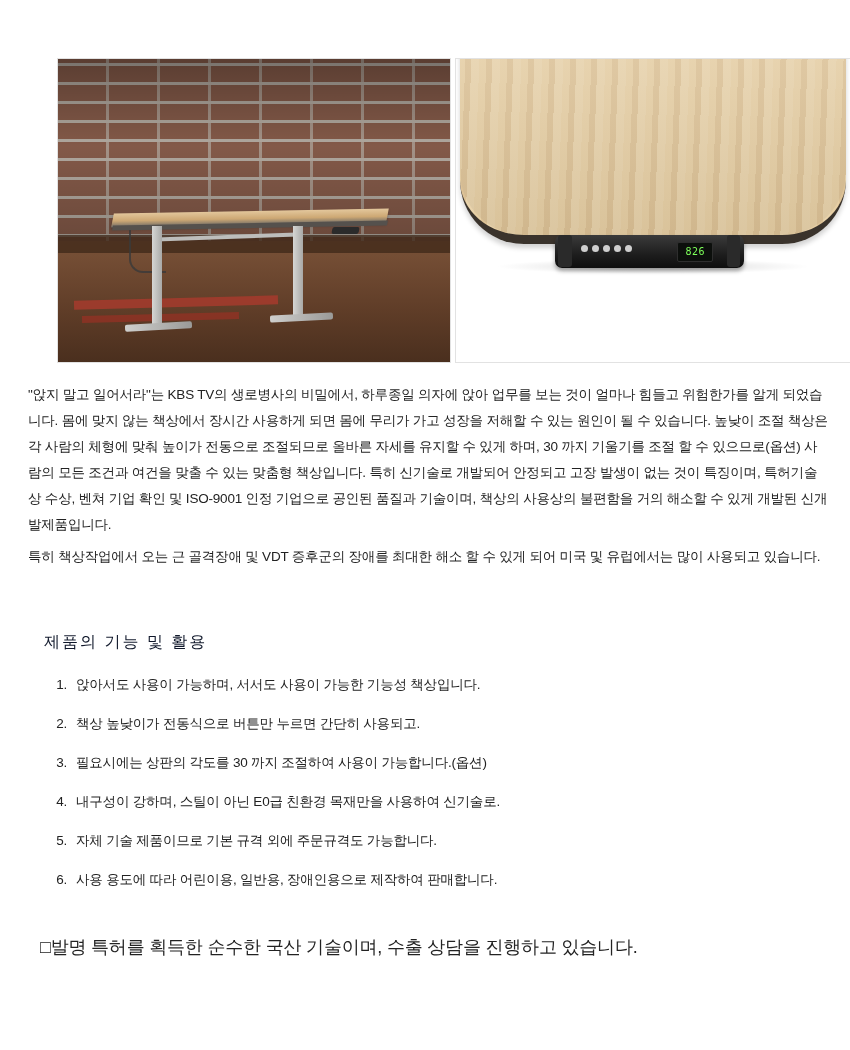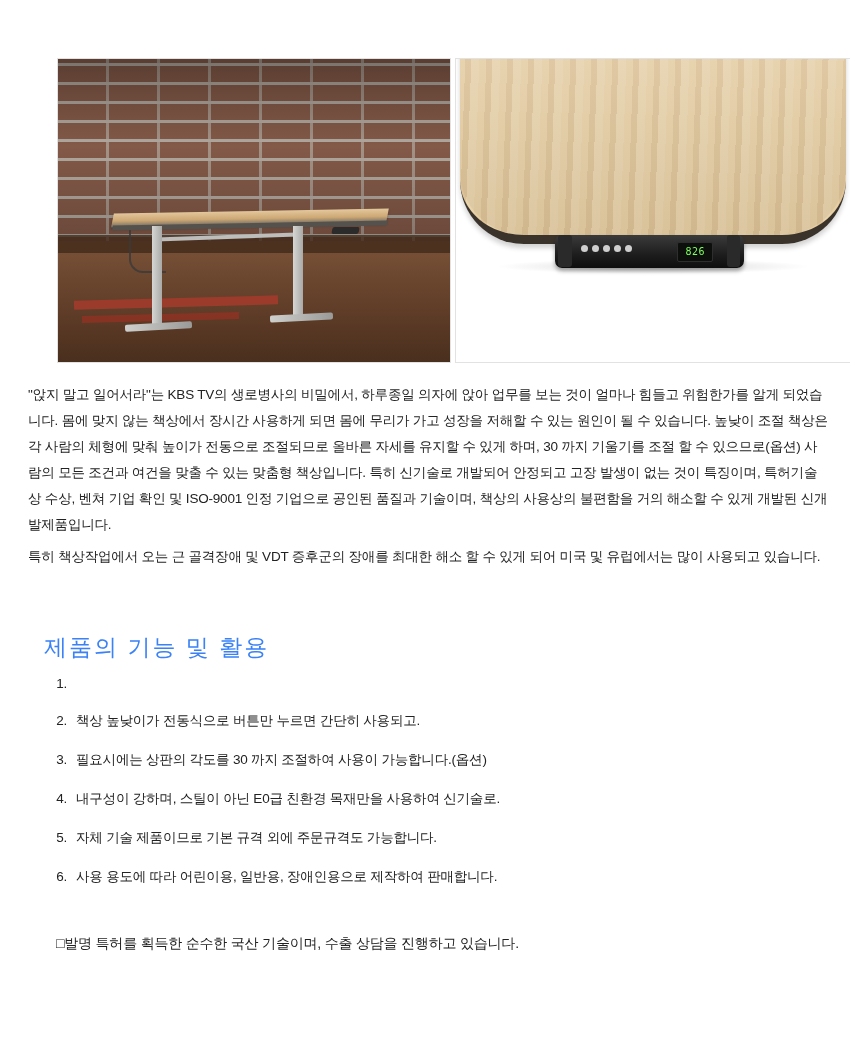--- a/index.html
+++ b/index.html
@@ -277,22 +277,22 @@
     color: #222222;
     letter-spacing: -.2px;
   }
   .intro p { margin: 0; }
   .intro .p2 { margin-top: 6px; }
 
   .section-title {
     position: absolute;
     left: 44px;
     top: 632px;
-    font-size: 23px;
-    color: #3b82f6;
+    font-size: 16px;
+    color: #0f172a;
     letter-spacing: 2px;
   }
 
   .feature-list {
     position: absolute;
     left: 46px;
     top: 676px;
     width: 760px;
     margin: 0;
     padding: 0;
@@ -309,23 +309,23 @@
   .feature-list .num {
     width: 30px;
     flex: 0 0 30px;
     text-align: right;
     padding-right: 9px;
     box-sizing: border-box;
   }
 
   .footnote {
     position: absolute;
-    left: 56px;
+    left: 40px;
     top: 935px;
-    font-size: 14px;
+    font-size: 18px;
     color: #222222;
     letter-spacing: -.2px;
   }
 </style>
 </head>
 <body>
 
 <div class="page">
 
   <div class="image-band">
@@ -372,20 +372,21 @@
   <div class="intro">
     <p class="p1">"앉지 말고 일어서라"는 KBS TV의 생로병사의 비밀에서, 하루종일 의자에 앉아 업무를 보는 것이 얼마나 힘들고 위험한가를 알게 되었습니다. 몸에 맞지 않는 책상에서 장시간 사용하게 되면 몸에 무리가 가고 성장을 저해할 수 있는 원인이 될 수 있습니다. 높낮이 조절 책상은 각 사람의 체형에 맞춰 높이가 전동으로 조절되므로 올바른 자세를 유지할 수 있게 하며, 30 까지 기울기를 조절 할 수 있으므로(옵션) 사람의 모든 조건과 여건을 맞출 수 있는 맞춤형 책상입니다. 특히 신기술로 개발되어 안정되고 고장 발생이 없는 것이 특징이며, 특허기술상 수상, 벤쳐 기업 확인 및 ISO-9001 인정 기업으로 공인된 품질과 기술이며, 책상의 사용상의 불편함을 거의 해소할 수 있게 개발된 신개발제품입니다.</p>
     <p class="p2">특히 책상작업에서 오는 근 골격장애 및 VDT 증후군의 장애를 최대한 해소 할 수 있게 되어 미국 및 유럽에서는 많이 사용되고 있습니다.</p>
   </div>
 
   <div class="section-title">제품의 기능 및 활용</div>
 
   <ul class="feature-list">
     <li>
       <span class="num">1.</span>
+      <span class="txt">앉아서도 사용이 가능하며, 서서도 사용이 가능한 기능성 책상입니다.</span>
     </li>
     <li>
       <span class="num">2.</span>
       <span class="txt">책상 높낮이가 전동식으로 버튼만 누르면 간단히 사용되고.</span>
     </li>
     <li>
       <span class="num">3.</span>
       <span class="txt">필요시에는 상판의 각도를 30 까지 조절하여 사용이 가능합니다.(옵션)</span>
     </li>
     <li>

